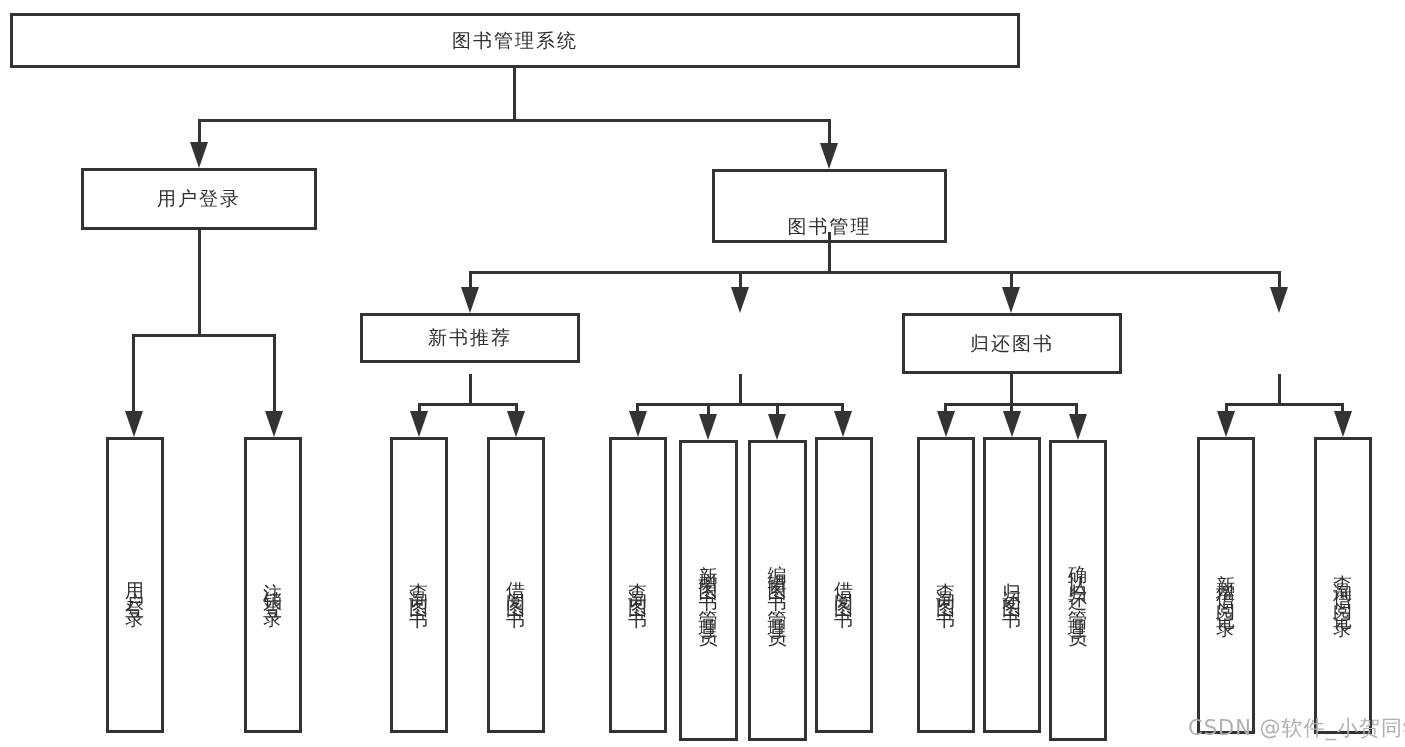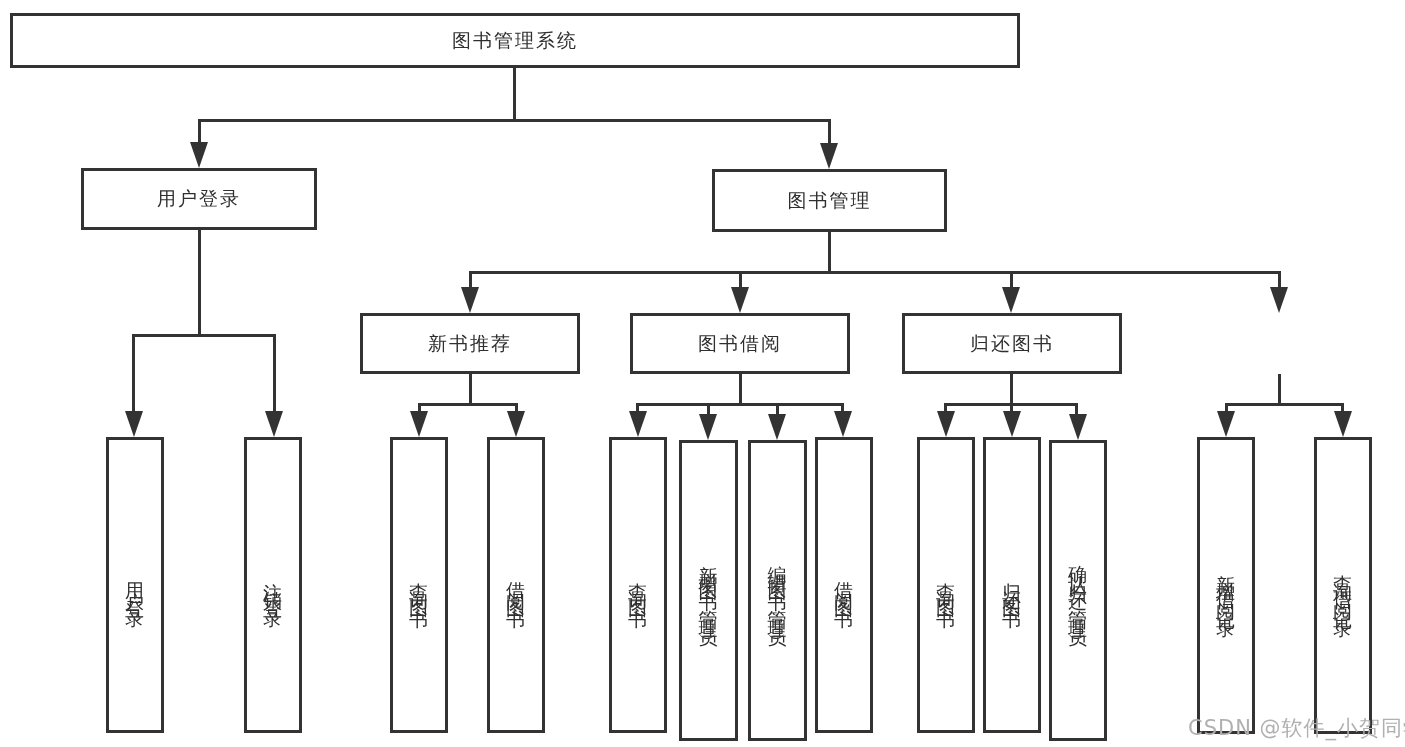--- a/index.html
+++ b/index.html
@@ -35,29 +35,26 @@
 
 <div id="canvas">
 
   <div class="box" style="left:10px; top:13px; width:1010px; height:55px;">
     <span class="h-label">图书管理系统</span>
   </div>
 
   <div class="box" style="left:81px; top:168px; width:236px; height:62px;">
     <span class="h-label">用户登录</span>
   </div>
-  <div class="box" style="left:712px; top:169px; width:235px; height:63px;">
+  <div class="box" style="left:712px; top:169px; width:235px; height:74px;align-items:flex-end;">
     <span class="h-label">图书管理</span>
   </div>
 
-  <div class="box" style="left:360px; top:313px; width:220px; height:61px;">
+  <div class="box" style="left:360px; top:313px; width:220px; height:50px;">
     <span class="h-label">新书推荐</span>
-  </div>
-  <div class="box" style="left:630px; top:313px; width:220px; height:61px;">
-    <span class="h-label">图书借阅</span>
   </div>
   <div class="box" style="left:902px; top:313px; width:220px; height:61px;">
     <span class="h-label">归还图书</span>
   </div>
 
   <div class="box v-box" style="left:106px; top:437px; width:58px; height:296px;">用户登录</div>
   <div class="box v-box" style="left:244px; top:437px; width:58px; height:296px;">注销登录</div>
 
   <div class="box v-box" style="left:390px; top:437px; width:58px; height:296px;">查询图书</div>
   <div class="box v-box" style="left:487px; top:437px; width:58px; height:296px;">借阅图书</div>

